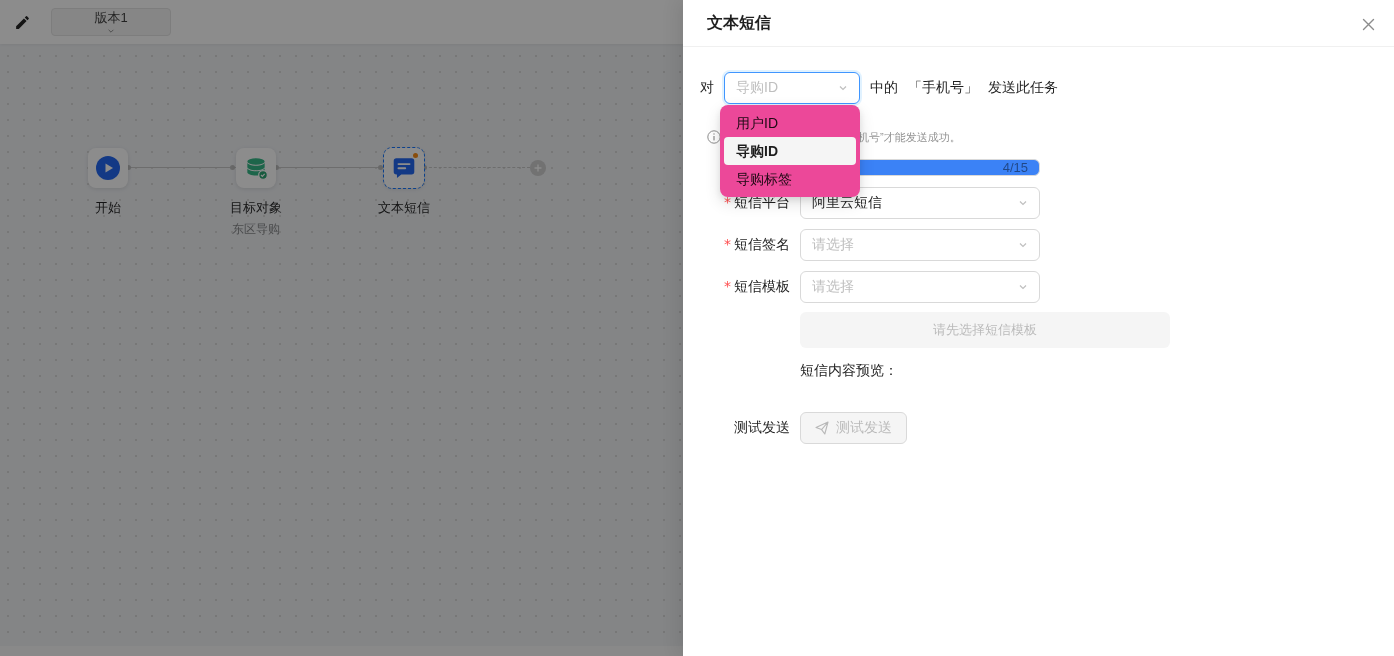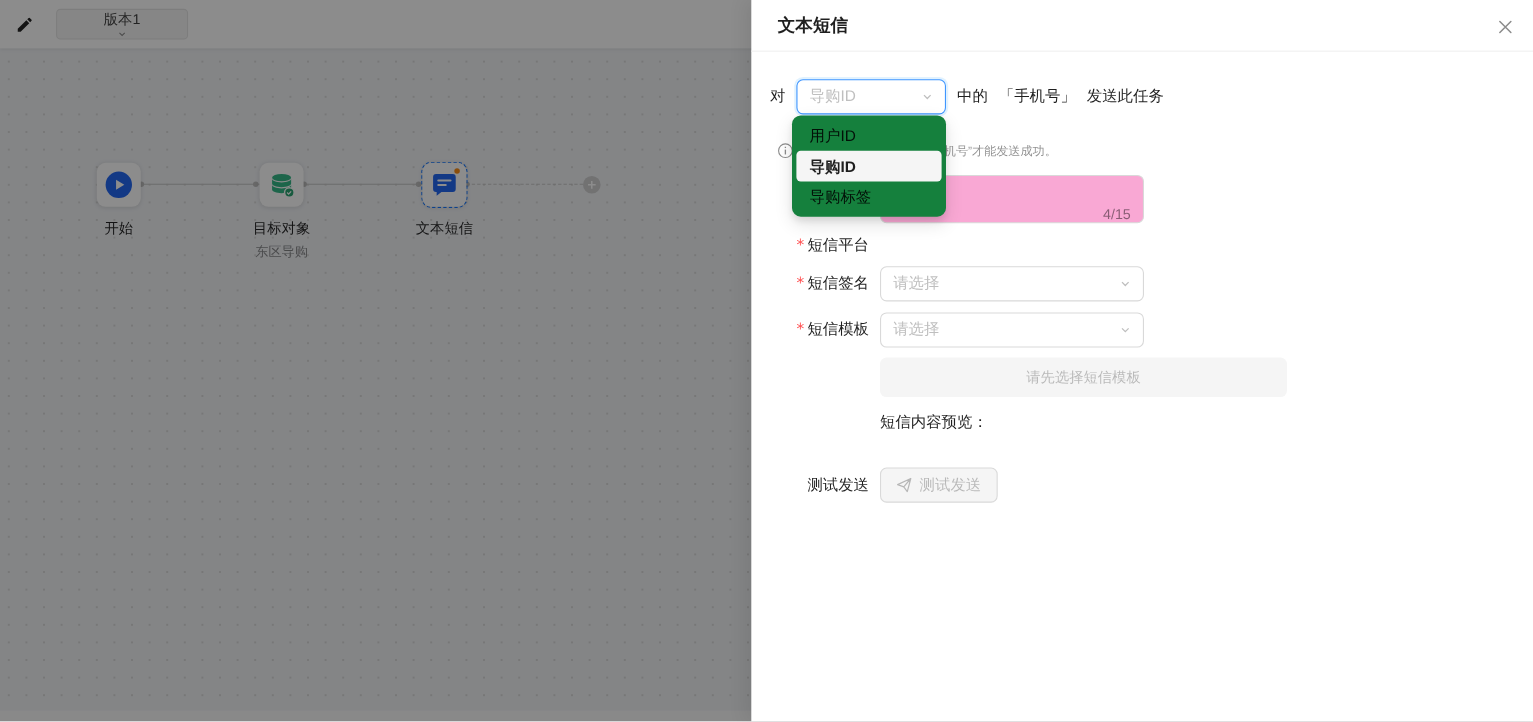--- a/index.html
+++ b/index.html
@@ -89,22 +89,22 @@
   .info-row .icon { margin-right:6px; display:flex; }
 
   .form-row { display:flex; align-items:center; }
   .form-label {
     flex:0 0 93px; text-align:right; padding-right:10px; color:rgba(0,0,0,0.88); white-space:nowrap;
   }
   .req { color:#ff4d4f; margin-right:3px; font-family:"DejaVu Sans",sans-serif; }
 
   .name-row { margin-top:13px; }
   .text-input {
-    width:240px; height:44px; border:1px solid #d9d9d9; border-radius:6px; background:#f9a8d4;
-    display:flex; align-items:flex-end; justify-content:flex-end; padding:0 11px;
+    width:240px; height:17px; border:1px solid #d9d9d9; border-radius:6px; background:#3b82f6;
+    display:flex; align-items:flex-start; justify-content:flex-end; padding:0 11px;
   }
   .char-counter { color:rgba(0,0,0,0.45); font-size:13px; }
 
   .row-pitch { margin-top:10px; }
   .platform-row { margin-top:11px; }
 
   .radio-group { display:flex; align-items:center; }
   .radio-opt { display:flex; align-items:center; gap:8px; cursor:pointer; }
   .radio-opt + .radio-opt { margin-left:24px; }
   .radio { width:16px; height:16px; border-radius:50%; border:1px solid #d9d9d9; background:#fff; position:relative; }
@@ -121,21 +121,21 @@
 
   .test-row { margin-top:31px; }
   .btn-disabled {
     height:32px; padding:0 14px; display:inline-flex; align-items:center; gap:7px;
     background:rgba(0,0,0,0.04); border:1px solid #d9d9d9; border-radius:6px;
     color:rgba(0,0,0,0.25); font-size:14px; cursor:not-allowed;
   }
 
   
   .dropdown {
-    position:absolute; left:37px; top:105px; width:140px; background:#15803d;
+    position:absolute; left:37px; top:105px; width:140px; background:#ec4899;
     border-radius:8px; box-shadow:0 6px 16px rgba(0,0,0,0.12), 0 3px 6px rgba(0,0,0,0.08);
     padding:4px; z-index:200;
   }
   .dd-item {
     height:28px; line-height:28px; padding:0 12px; border-radius:4px;
     color:rgba(0,0,0,0.88); cursor:pointer; font-size:14px;
   }
   .dd-item.selected { background:#f5f5f5; font-weight:600; }
 </style>
 </head>
@@ -262,20 +262,26 @@
         <div class="form-label"></div>
         <div class="text-input">
           <span class="char-counter">4/15</span>
         </div>
       </div>
 
       <div class="form-row platform-row">
         <div class="form-label">
           <span class="req">*</span><span>短信平台</span>
         </div>
+        <div class="sel sel-std">
+          <span class="val">阿里云短信</span>
+          <svg width="10" height="10" viewBox="0 0 10 10">
+            <path d="M2 3.5 L5 6.5 L8 3.5" stroke="#bfbfbf" stroke-width="1.2" fill="none"></path>
+          </svg>
+        </div>
       </div>
 
 
       <div class="form-row row-pitch">
         <div class="form-label">
           <span class="req">*</span><span>短信签名</span>
         </div>
         <div class="sel sel-std">
           <span class="val placeholder">请选择</span>
           <svg width="10" height="10" viewBox="0 0 10 10">

